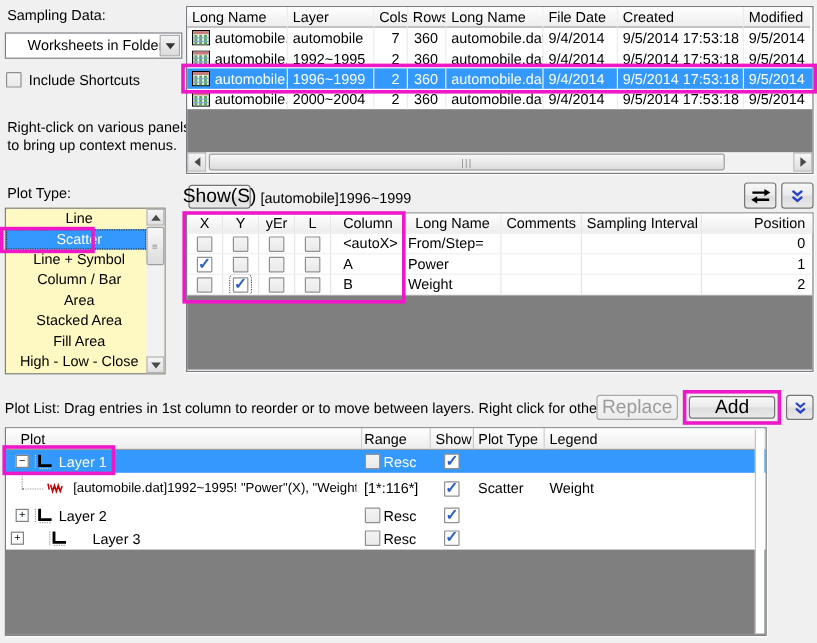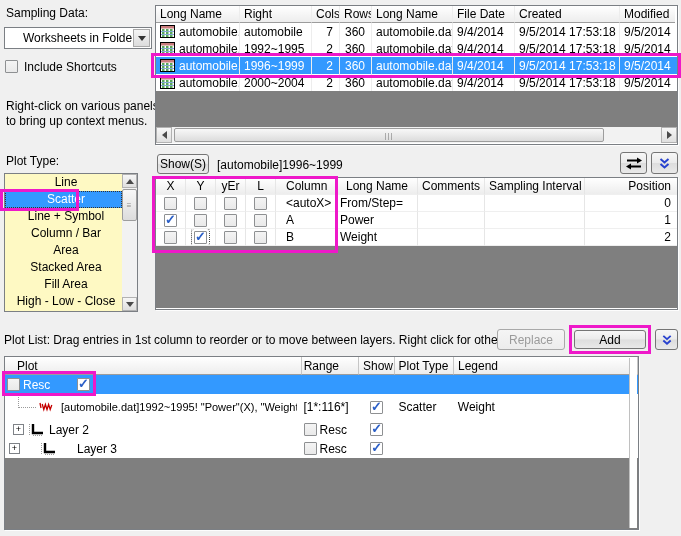--- a/index.html
+++ b/index.html
@@ -12,21 +12,21 @@
   .lbl { white-space:nowrap; }
 
   
   .sunken { background:#fff; border:1px solid #7b7f84; box-shadow:1px 1px 0 #fdfdfd; }
   .filler { background:#7f7f7f; }
 
   
   .btn {
     border:1px solid #757575; border-radius:3px; text-align:center;
     background:linear-gradient(#f7f7f7,#ebebeb 48%,#dddddd 52%,#e9e9e9);
-    font-size:12px; display:flex; align-items:center; justify-content:center;
+    font-size:16px; display:flex; align-items:center; justify-content:center;
     cursor:default;
   }
   .btn.disabled { color:#9b9b9b; border-color:#a9a9a9;
     background:linear-gradient(#f5f5f5,#ececec); }
 
   
   .cb { width:13px; height:13px; flex:none; display:inline-block; position:relative;
         border:1px solid #8e9092; border-radius:1px;
         background:linear-gradient(#f4f4f4,#e9e9e9); }
   .cb.checked { background:#fff; }
@@ -158,21 +158,21 @@
     <div class="sb-btn" style="height:14px; position:absolute; bottom:0; left:0; right:0;">
         <span class="tri tri-down"></span>
       </div>
   </div>
 </div>
 
 
 <div class="abs sunken t1">
   <div class="trow hrow">
     <div class="cell c-ln">Long Name</div>
-    <div class="cell c-sh">Right</div>
+    <div class="cell c-sh">Layer</div>
     <div class="cell c-co">Cols</div>
     <div class="cell c-ro">Rows</div>
     <div class="cell c-fn">Long Name</div>
     <div class="cell c-fd">File Date</div>
     <div class="cell c-cr">Created</div>
     <div class="cell c-mo">Modified</div>
   </div>
 
   <div class="trow">
     <div class="cell c-ln">
@@ -388,20 +388,29 @@
 <div class="abs sunken t3">
   <div class="trow hrow">
     <div class="cell c-plot">Plot</div>
     <div class="cell c-rng">Range</div>
     <div class="cell c-shw" style="justify-content:flex-start;">Show</div>
     <div class="cell c-pt">Plot Type</div>
     <div class="cell c-lg">Legend</div>
   </div>
 
   <div class="trow row-layer sel">
+    <div class="cell c-plot" style="padding-left:8px;">
+      <span class="toggle minus"></span>
+      <svg class="icon" width="16" height="14" viewBox="0 0 16 14" style="margin-right:5px;">
+        <line x1="1.5" y1="1" x2="1.5" y2="13" stroke="#cfcfcf" stroke-dasharray="1 1"></line>
+        <path d="M5 1 V10 H15" stroke="#000" stroke-width="2.4" fill="none"></path>
+        <line x1="5" y1="12.5" x2="15" y2="12.5" stroke="#cfcfcf" stroke-dasharray="1 1"></line>
+      </svg>
+      <span>Layer 1</span>
+    </div>
     <div class="cell c-rng">
       <span class="cb"></span>
       <span class="range-clip">Resc</span>
     </div>
     <div class="cell c-shw">
         <span class="cb checked"></span>
       </div>
     <div class="cell c-pt"></div>
     <div class="cell c-lg"></div>
   </div>

